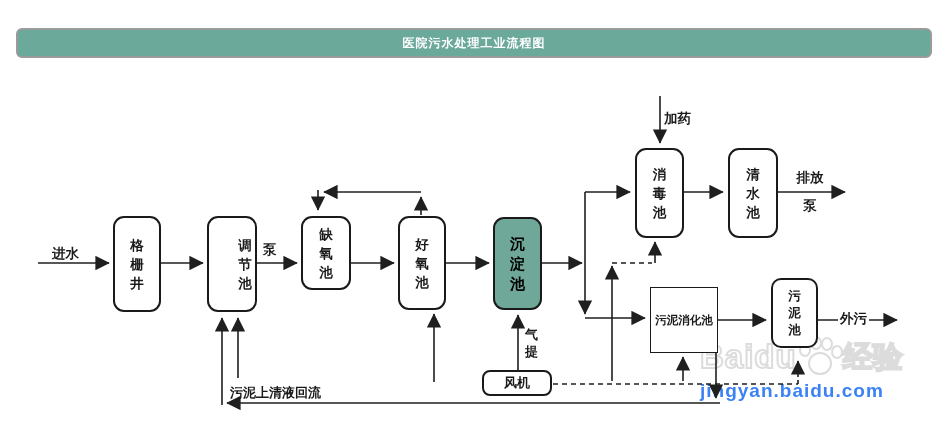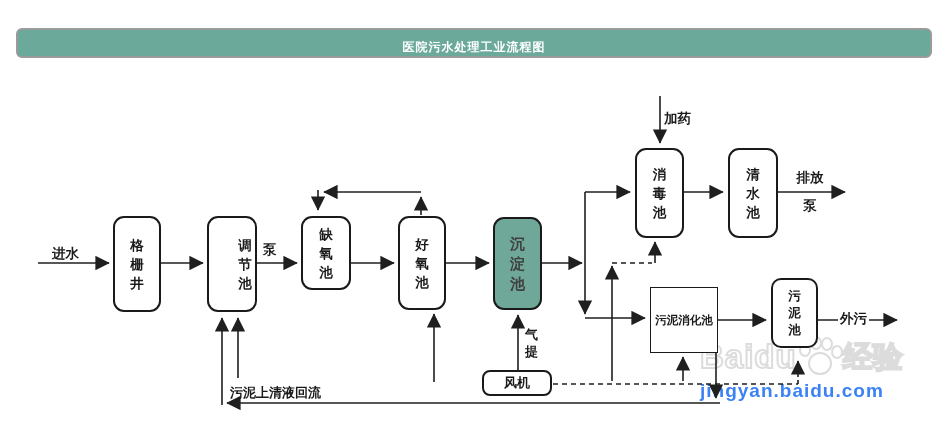--- a/index.html
+++ b/index.html
@@ -1,33 +1,33 @@
 <!DOCTYPE html>
 <html><head>
 <meta charset="utf-8">
 <style>
   html,body{margin:0;padding:0;background:#fff;}
   .stage{position:relative;width:948px;height:443px;background:#ffffff;overflow:hidden;
          font-family:"Liberation Sans","DejaVu Sans",sans-serif;color:#1a1a1a;}
   
   .titlebar{position:absolute;left:16px;top:28px;width:912px;height:26px;
     background:#6BA99B;border:2px solid #9b9b9b;border-radius:6px;
-    display:flex;align-items:flex-end;justify-content:center;
+    display:flex;align-items:center;justify-content:center;
     color:#ffffff;font-size:12px;font-weight:600;letter-spacing:1px;}
   
   .node{position:absolute;background:#fff;border:2px solid #1a1a1a;border-radius:11px;
     display:flex;align-items:center;justify-content:center;box-sizing:border-box;z-index:3;}
   .node .vtxt{width:15px;word-break:break-all;text-align:center;
     font-size:13.5px;line-height:19px;font-weight:600;}
   .n-grid{left:113px;top:216px;width:48px;height:96px;}
   .n-reg {left:207px;top:216px;width:50px;height:96px;padding-left:26px;}
   .n-anox{left:301px;top:216px;width:50px;height:74px;}
   .n-aero{left:398px;top:216px;width:48px;height:94px;}
   .n-sed {left:493px;top:217px;width:49px;height:93px;background:#6FA898;}
-  .n-sed .vtxt{font-size:15px;font-weight:700;line-height:20px;color:#404040;}
+  .n-sed .vtxt{font-size:15px;font-weight:700;line-height:20px;color:#000000;}
   .n-dis {left:635px;top:148px;width:49px;height:90px;}
   .n-clr {left:728px;top:148px;width:50px;height:90px;}
   .n-dig {left:650px;top:287px;width:68px;height:66px;border-radius:0;border-width:1.5px;}
   .n-dig .htxt{font-size:11.5px;font-weight:600;white-space:nowrap;}
   .n-slu {left:771px;top:278px;width:47px;height:70px;border-radius:10px;}
   .n-slu .vtxt{font-size:12.5px;line-height:17px;}
   .n-fan {left:482px;top:370px;width:70px;height:26px;border-radius:8px;}
   .n-fan .htxt{font-size:13px;font-weight:600;}
   
   .lbl{position:absolute;font-size:13.5px;font-weight:600;z-index:4;white-space:nowrap;}

